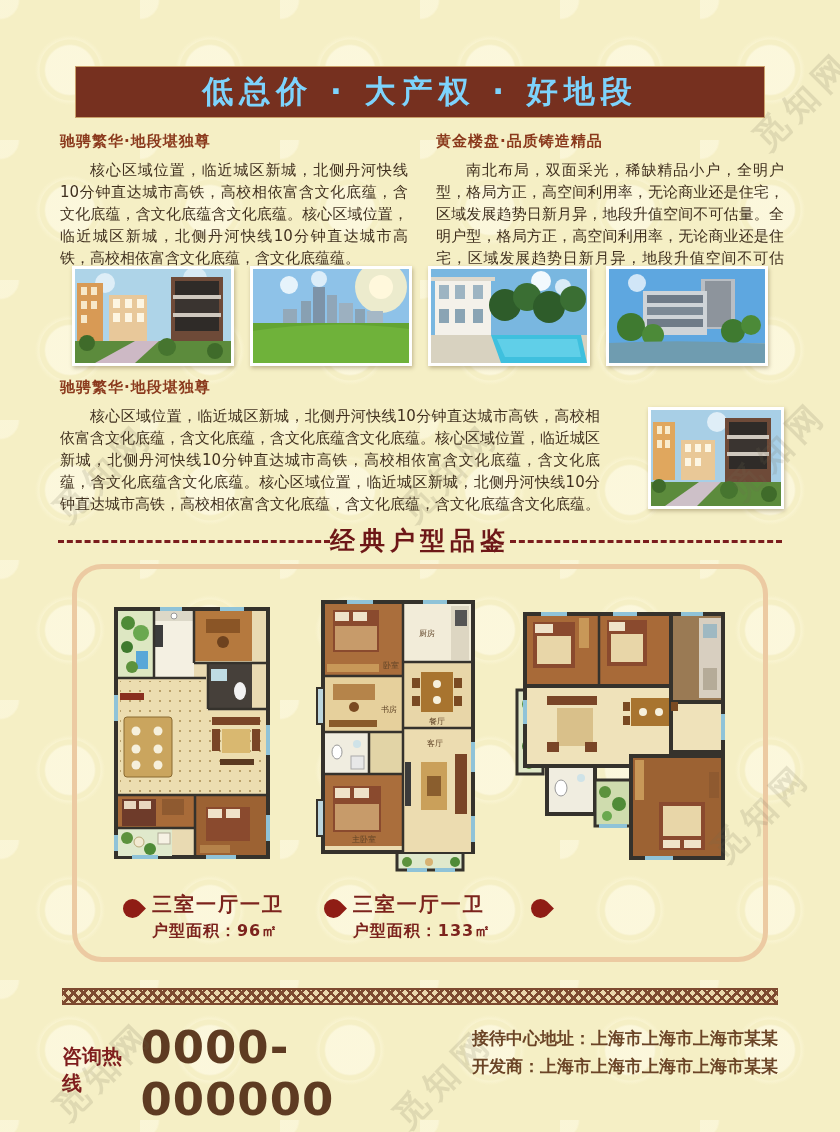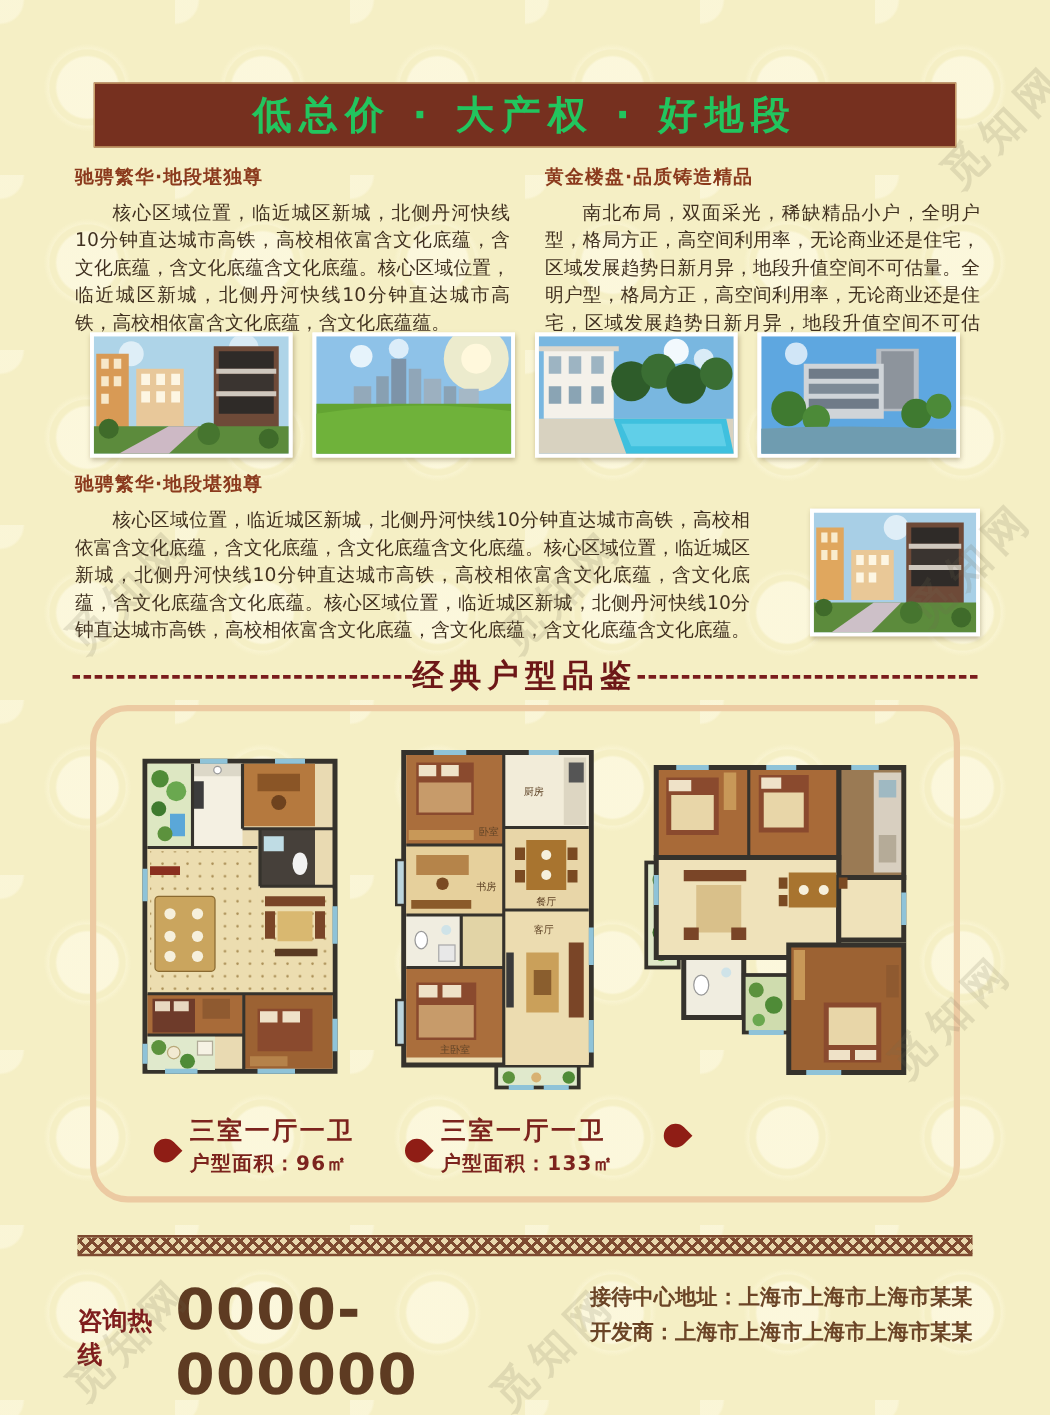--- a/index.html
+++ b/index.html
@@ -12,41 +12,41 @@
       radial-gradient(circle at 70px 70px, rgba(250,245,212,0) 30px, rgba(250,245,212,.7) 31px, rgba(250,245,212,0) 35px),
       radial-gradient(circle at 0px 0px, rgba(253,249,226,.6) 18px, rgba(253,249,226,0) 20px);
     background-size:140px 140px;
   }
   .wm{position:absolute;font-size:34px;font-weight:bold;letter-spacing:7px;
       color:rgba(115,105,82,.16);transform:rotate(-45deg);white-space:nowrap;
       pointer-events:none;z-index:5;}
   #banner{position:absolute;left:75px;top:66px;width:690px;height:52px;
       background:#76301f;border:1px solid #caa06a;box-sizing:border-box;
       display:flex;align-items:center;justify-content:center;}
-  #banner .t{color:#22c55e;font-size:31px;font-weight:bold;letter-spacing:6px;}
+  #banner .t{color:#7dd3fc;font-size:31px;font-weight:bold;letter-spacing:6px;}
   .cols{position:absolute;left:60px;top:132px;width:724px;display:flex;gap:28px;}
   .col{flex:1;}
   h2.sec{margin:0 0 8px 0;font-size:15px;font-weight:bold;color:#8b3a1d;letter-spacing:1px;}
   p.body{margin:0;font-size:15px;line-height:22px;color:#40301f;text-align:justify;text-indent:2em;}
   #photos{position:absolute;left:72px;top:266px;width:696px;display:flex;justify-content:space-between;}
   .photo{background:#fff;border:3px solid #ffffff;box-shadow:1px 2px 4px rgba(90,70,30,.35);line-height:0;}
   .photo svg{display:block;}
   #sec2{position:absolute;left:60px;top:378px;width:724px;}
   #sec2 .row{display:flex;align-items:flex-start;}
   #sec2 p.body{width:540px;}
   #sec2 .photo{margin-left:auto;margin-top:2px;}
   #divider{position:absolute;left:58px;top:524px;width:724px;display:flex;align-items:center;gap:0;}
   #divider .dash{flex:1;border-top:3px dashed #7a1d1d;transform:translateY(1px);}
   #divider .t{font-size:25px;font-weight:bold;color:#6d1717;letter-spacing:5px;white-space:nowrap;}
   #planbox{position:absolute;left:72px;top:564px;width:696px;height:398px;box-sizing:border-box;
       border:5px solid #eccaa2;border-radius:30px;display:flex;justify-content:space-evenly;
       padding:22px 6px 14px;}
   .plancol{display:flex;flex-direction:column;align-items:center;}
   .planfig{height:288px;display:flex;align-items:center;justify-content:center;}
-  .planlabel{margin-top:12px;display:flex;gap:10px;align-self:flex-start;margin-left:18px;align-items:center;}
+  .planlabel{margin-top:12px;display:flex;gap:10px;align-self:flex-start;margin-left:18px;}
   .pin{width:19px;height:19px;background:#8f1d15;border-radius:50% 0 50% 50%;
       transform:rotate(45deg);margin-top:8px;flex:none;}
   .plan-type{font-size:20px;font-weight:bold;color:#7c231d;letter-spacing:2px;}
   .plan-area{font-size:16px;font-weight:bold;color:#7c231d;margin-top:3px;letter-spacing:1px;}
   #ornament{position:absolute;left:62px;top:988px;width:716px;height:17px;
       border-top:2px solid #7d4a30;border-bottom:2px solid #7d4a30;box-sizing:border-box;
       background:
        repeating-linear-gradient(45deg,#7d4a30 0 2.5px,rgba(0,0,0,0) 2.5px 7px),
        repeating-linear-gradient(-45deg,#7d4a30 0 2.5px,#ead9ad 2.5px 7px);}
   #footer{position:absolute;left:62px;top:1022px;width:716px;display:flex;align-items:flex-start;}

